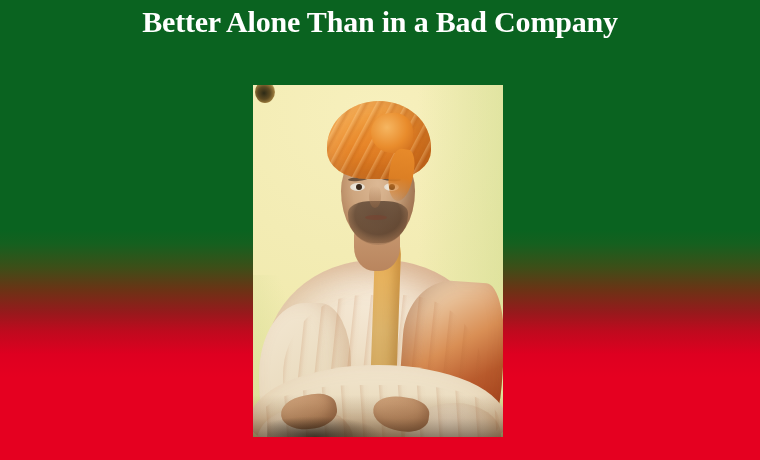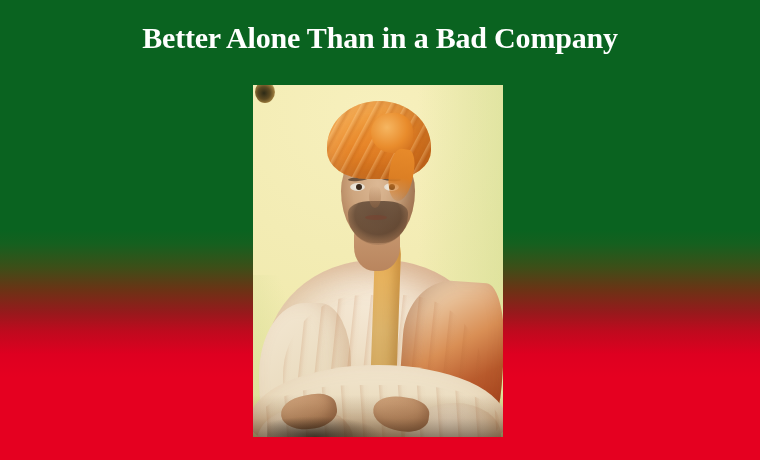--- a/index.html
+++ b/index.html
@@ -22,21 +22,21 @@
       #97191c 68%,
       #bf0a1e 72%,
       #de0020 77%,
       #e50020 82%,
       #e50020 100%);
   }
 
   
   .title {
     position: absolute;
-    top: 20px;
+    top: 4px;
     left: 0;
     width: 760px;
     text-align: center;
     color: #ffffff;
     font-size: 30px;
     font-weight: bold;
     letter-spacing: -0.2px;
     line-height: 36px;
     white-space: nowrap;
   }

